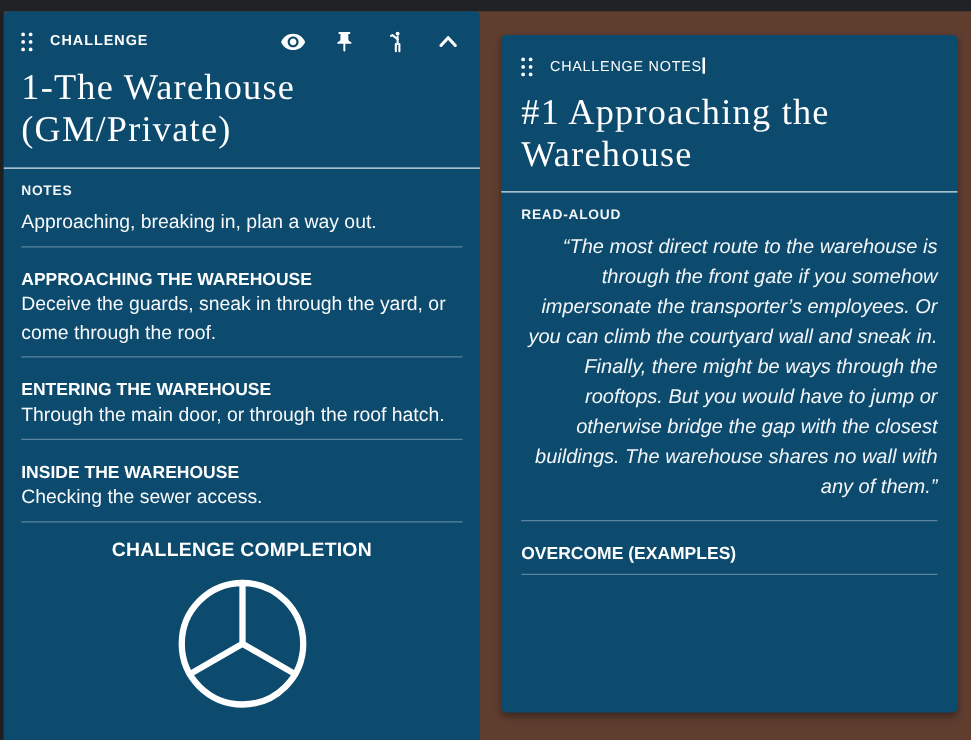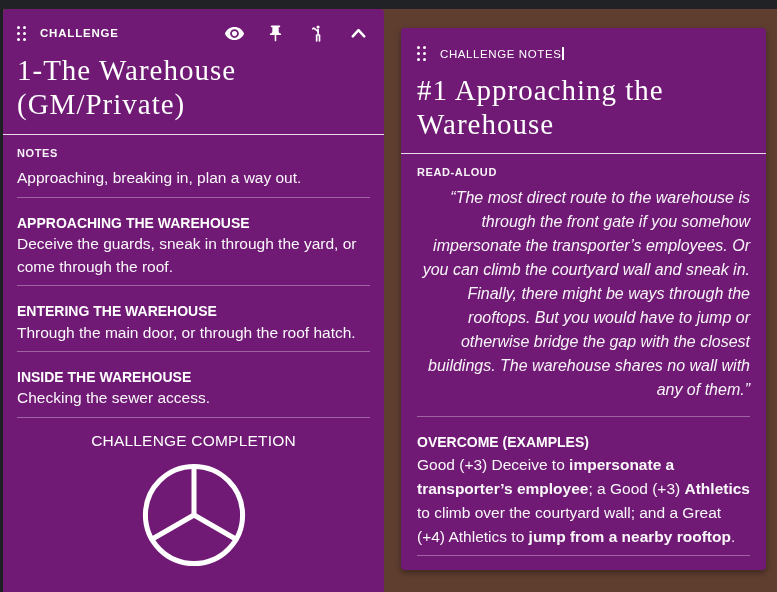--- a/index.html
+++ b/index.html
@@ -13,21 +13,21 @@
   .top-bar {
     position:absolute; top:0; left:0; width:777px; height:9px;
     background:#212226;
   }
   .left-edge {
     position:absolute; top:9px; left:0; width:3px; height:583px;
     background:#1e1f22;
   }
   .card {
     position:absolute;
-    background:#701a75;
+    background:#0c4a6e;
     border-radius:4px;
   }
   .card-left {
     top:9px; left:3px; width:381px; height:583px;
     border-radius:4px 4px 0 0;
     padding:12px 14px 0 14px;
   }
   .card-right {
     top:28px; left:401px; width:365px; height:542px;
     padding:13px 16px 0 16px;
@@ -79,21 +79,21 @@
     margin-top:12px; margin-bottom:8px;
   }
   .body-text {
     font-size:15.5px; line-height:1.44; color:rgba(255,255,255,0.97);
   }
   .section-heading {
     font-size:14px; font-weight:700; line-height:1.4;
     margin-top:16px;
   }
   .completion-label {
-    text-align:center; font-weight:400; font-size:15.5px;
+    text-align:center; font-weight:700; font-size:15.5px;
     margin-top:14px; letter-spacing:0.2px;
   }
   .wheel-wrap { text-align:center; margin-top:10px; }
   .read-aloud {
     font-size:16px; font-style:italic; line-height:1.5;
     color:rgba(255,255,255,0.95);
     text-align:right;
   }
   .overcome-text {
     font-size:15.5px; line-height:1.55; color:rgba(255,255,255,0.97);
@@ -199,16 +199,15 @@
 
   <div class="divider-strong"></div>
 
   <div class="field-label">READ-ALOUD</div>
 
   <p class="read-aloud">“The most direct route to the warehouse is through the front gate if you somehow impersonate the transporter’s employees. Or you can climb the courtyard wall and sneak in. Finally, there might be ways through the rooftops. But you would have to jump or otherwise bridge the gap with the closest buildings. The warehouse shares no wall with any of them.”</p>
 
   <div class="divider-faint" style="margin-top:14px; margin-bottom:12px;"></div>
 
   <h2 class="section-heading">OVERCOME (EXAMPLES)</h2>
-  <p class="overcome-text"><span>Good (+3) Deceive to </span><b>impersonate a transporter’s employee</b><span>; a Good (+3) </span><b>Athletics</b><span> to climb over the courtyard wall; and a Great (+4) Athletics to </span><b>jump from a nearby rooftop</b><span>.</span></p>
 
   <div class="divider-faint" style="margin-top:6px;"></div>
 </section>
 
 </body></html>

